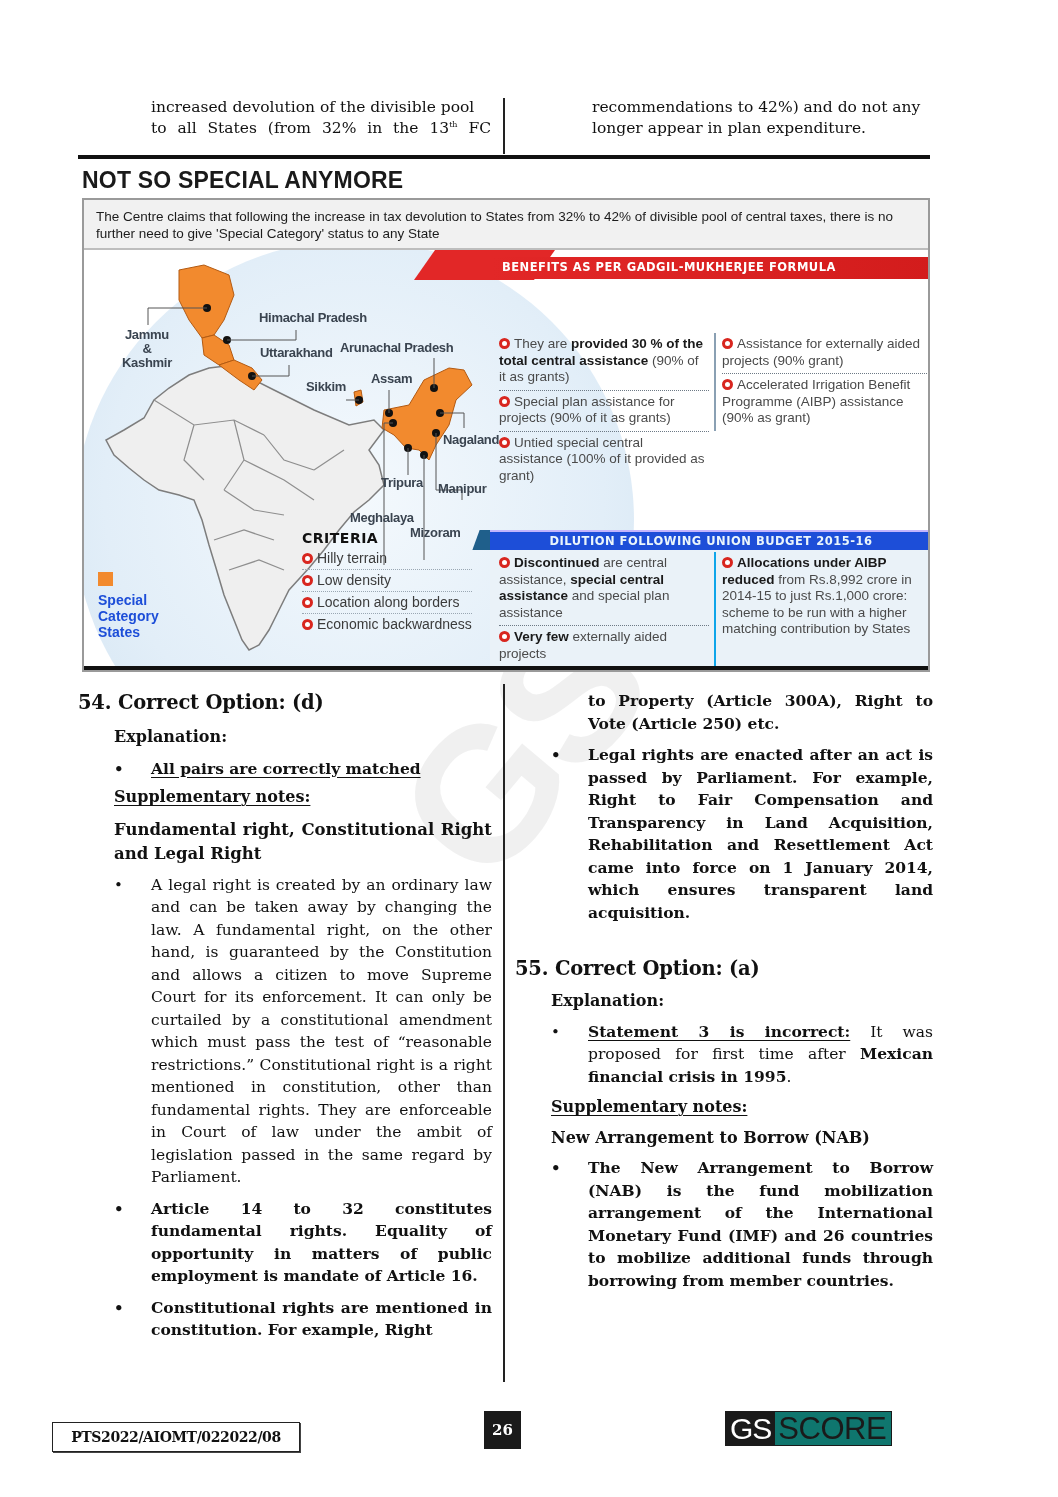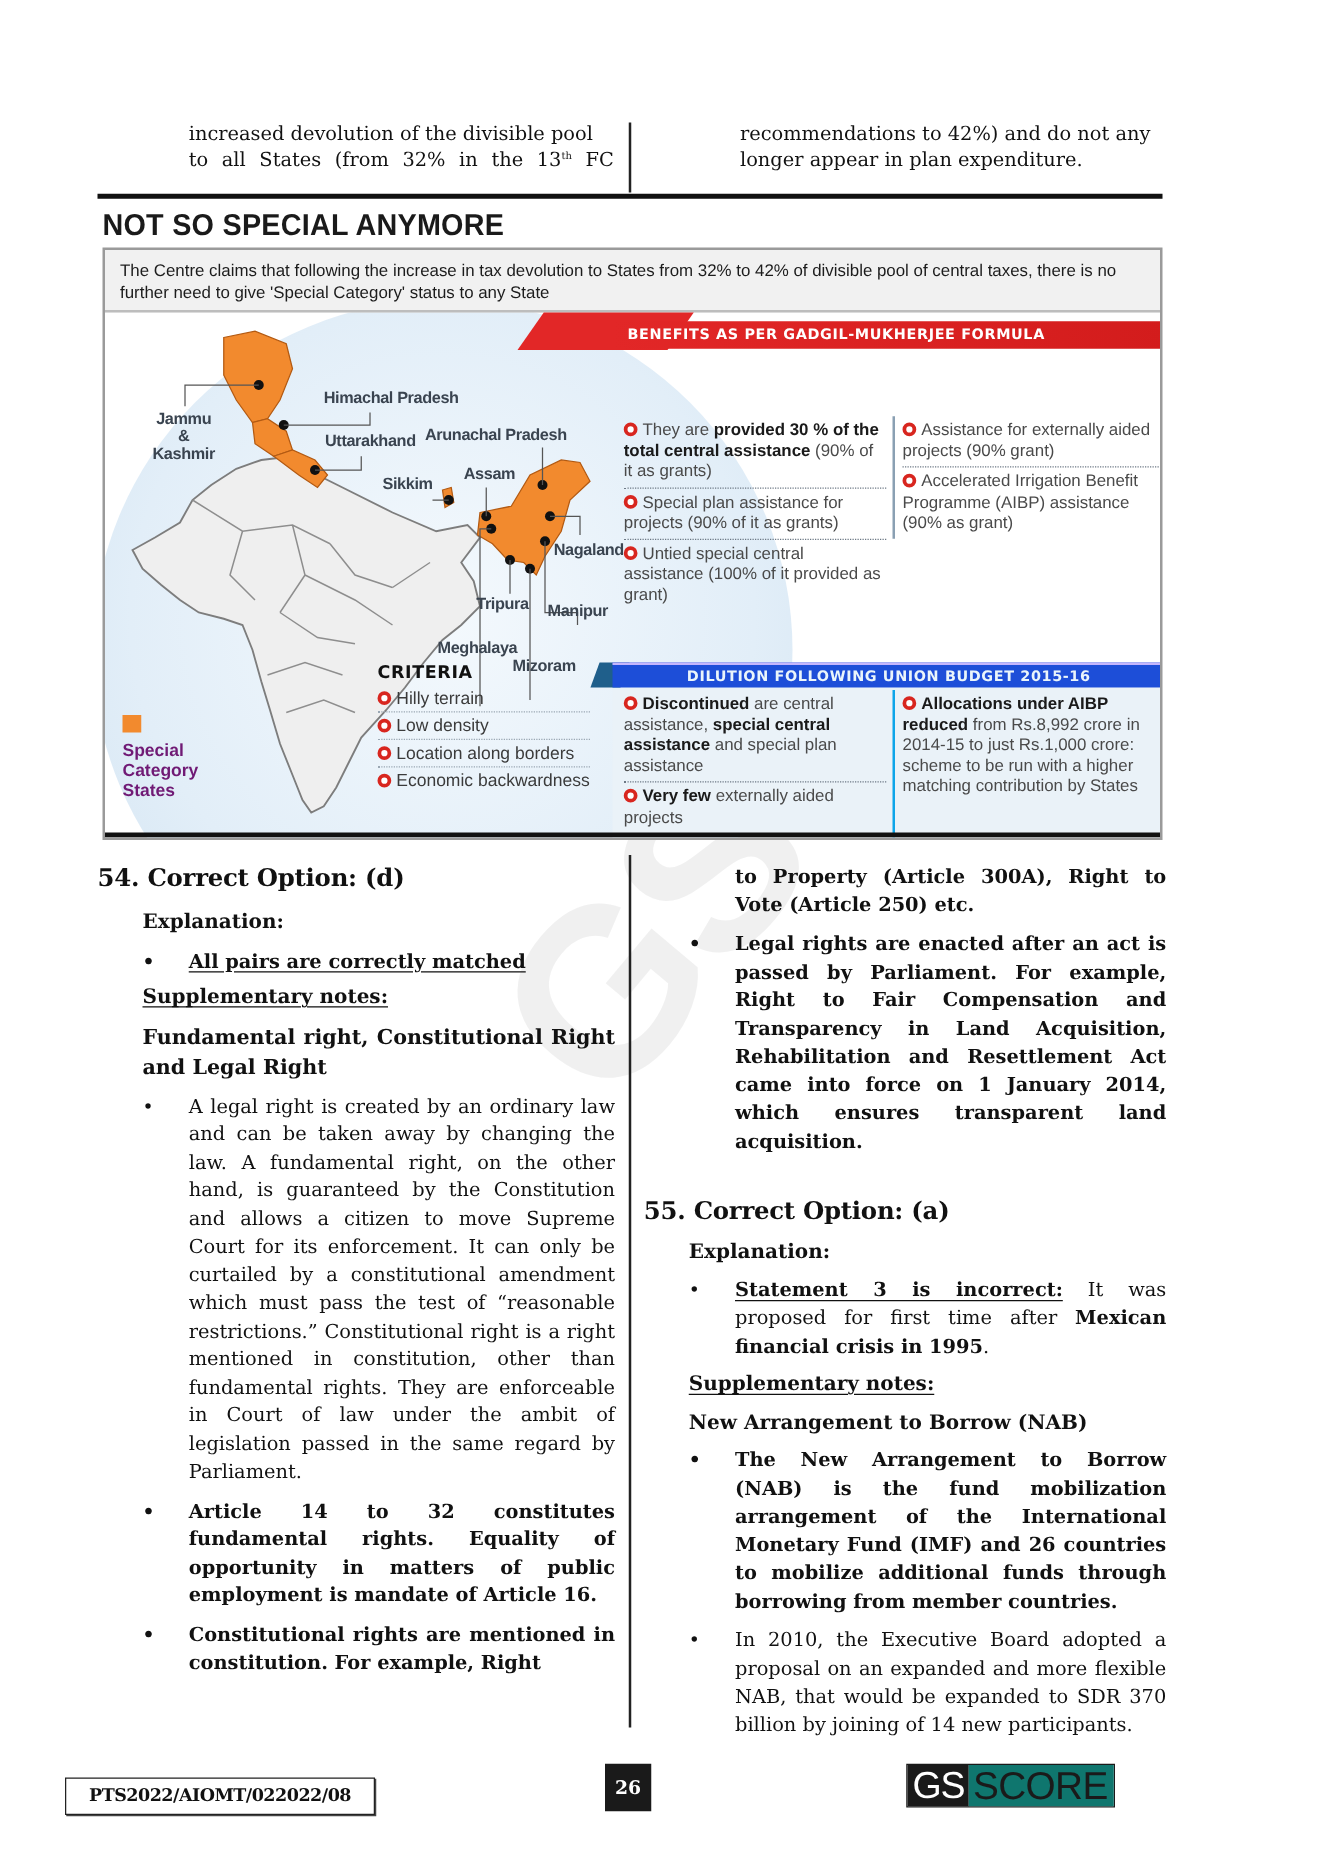--- a/index.html
+++ b/index.html
@@ -19,21 +19,21 @@
   .ig-title { position: absolute; left: 4px; top: 12px; font-family: "Liberation Sans", sans-serif; font-weight: 900; font-size: 23px; letter-spacing: 0.2px; color: #1a1a1a; transform: scaleY(1.05); }
   .ig-frame { position: absolute; left: 4px; top: 43px; width: 848px; height: 474px; border: 2px solid #9a9a9a; background: #fff; overflow: hidden; }
   .ig-intro { position: absolute; left: 0; top: 0; width: 100%; height: 50px; background: #f1f1f1; border-bottom: 2px solid #bdbdbd; padding: 8px 12px; font-family: "Liberation Sans", sans-serif; font-size: 13.5px; line-height: 17px; color: #1c1c1c; }
   .ig-circle { position: absolute; left: -10px; top: 40px; width: 560px; height: 560px; border-radius: 50%; background: radial-gradient(circle at 50% 45%, #f4f9fd 0%, #e2eef8 60%, #cfe2f1 100%); }
   .ig-bottom-rule { position: absolute; left: 0; bottom: 0; width: 100%; height: 4px; background: #111; }
 
   .map-svg { position: absolute; left: 0; top: 50px; }
 
   .map-label { position: absolute; font-family: "Liberation Sans", sans-serif; font-size: 13px; font-weight: bold; color: #3a4450; line-height: 14px; letter-spacing: -0.3px; }
   .legend-swatch { position: absolute; left: 14px; top: 372px; width: 15px; height: 14px; background: #f28a2e; }
-  .legend-text { position: absolute; left: 14px; top: 392px; font-family: "Liberation Sans", sans-serif; font-weight: bold; font-size: 14px; line-height: 16px; color: #701a75; }
+  .legend-text { position: absolute; left: 14px; top: 392px; font-family: "Liberation Sans", sans-serif; font-weight: bold; font-size: 14px; line-height: 16px; color: #1d4ed8; }
 
   .criteria { position: absolute; left: 218px; top: 330px; width: 170px; }
   .criteria-title { font-family: "DejaVu Sans", sans-serif; font-weight: bold; font-size: 14px; color: #111; letter-spacing: 0.5px; margin-bottom: 2px; }
   .criteria-item { font-family: "Liberation Sans", sans-serif; font-size: 14px; line-height: 16px; color: #3b3b3b; border-bottom: 1px dotted #9aa7b3; padding: 2px 0 3px; }
   .criteria-item:last-child { border-bottom: none; }
 
   .bullet-o { display: inline-block; width: 11px; height: 11px; border-radius: 50%; border: 3px solid #d8261f; background: #fff; vertical-align: -1px; margin-right: 4px; }
 
   
   .benefits-banner { position: absolute; left: 406px; top: 57px; width: 442px; height: 22px; background: linear-gradient(90deg, #e22727, #d31c1c); color: #fff; font-family: "DejaVu Sans", sans-serif; font-weight: bold; font-size: 11.5px; letter-spacing: 0.5px; padding: 3px 12px; }
@@ -211,21 +211,20 @@
 <div class="col right">
   <div class="cont b">to Property (Article 300A), Right to Vote (Article 250) etc.</div>
   <div class="bul b" style="margin-top:9px;">Legal rights are enacted after an act is passed by Parliament. For example, Right to Fair Compensation and Transparency in Land Acquisition, Rehabilitation and Resettlement Act came into force on 1 January 2014, which ensures transparent land acquisition.</div>
 
   <div class="q-head" style="margin-top:32px;">55. Correct Option: (a)</div>
   <div class="sub-head" style="margin-top:8px;">Explanation:</div>
   <div class="bul" style="margin-top:8px;"><b class="u">Statement 3 is incorrect:</b><span> It was proposed for first time after </span><b>Mexican financial crisis in 1995</b><span>.</span></div>
   <div class="sub-head" style="margin-top:8px;"><span class="u">Supplementary notes:</span></div>
   <div class="sub-head" style="margin-top:8px;">New Arrangement to Borrow (NAB)</div>
   <div class="bul b" style="margin-top:8px;">The New Arrangement to Borrow (NAB) is the fund mobilization arrangement of the International Monetary Fund (IMF) and 26 countries to mobilize additional funds through borrowing from member countries.</div>
-  <div class="bul" style="margin-top:9px;">In 2010, the Executive Board adopted a proposal on an expanded and more flexible NAB, that would be expanded to SDR 370 billion by joining of 14 new participants.</div>
 </div>
 
 <div class="footer-code">PTS2022/AIOMT/022022/08</div>
 <div class="page-num">26</div>
 <div class="brand">
   <span class="brand-gs">GS</span>
   <span class="brand-score">SCORE</span>
 </div>
 
 </body></html>

